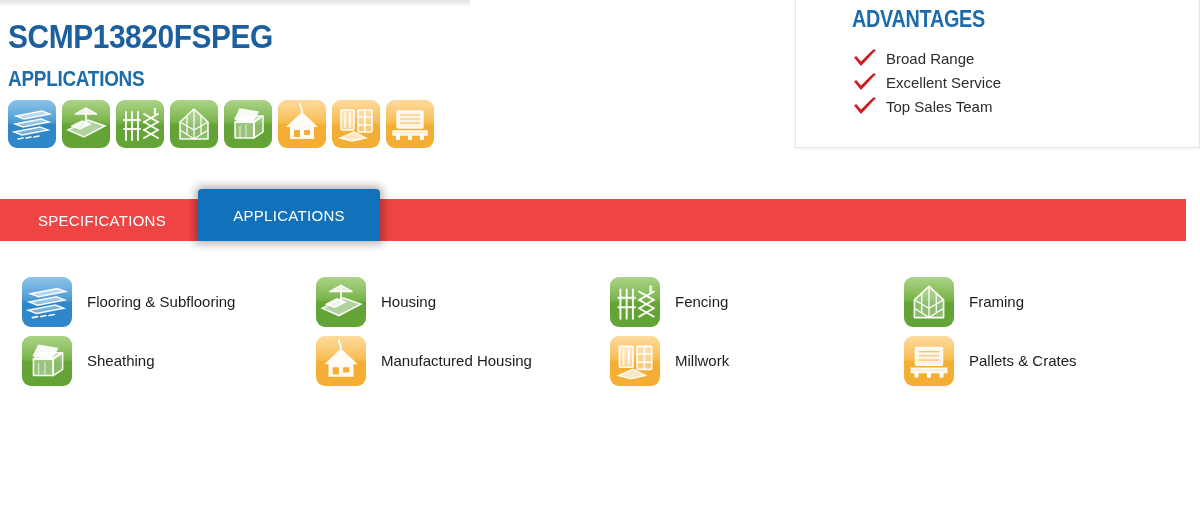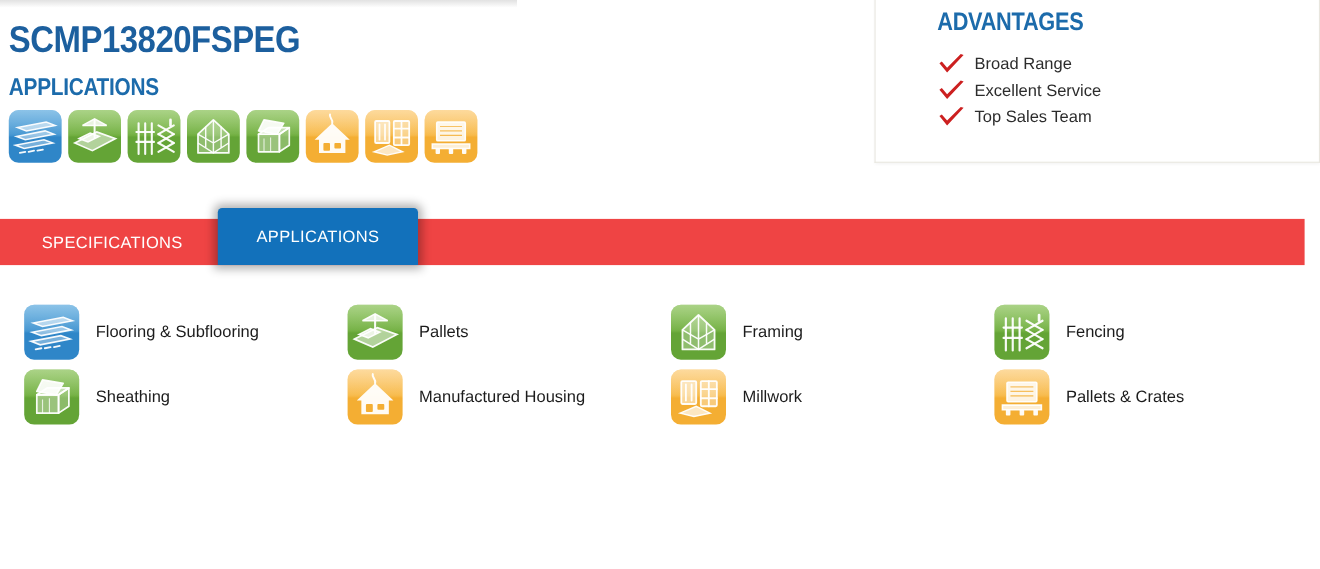--- a/index.html
+++ b/index.html
@@ -355,53 +355,53 @@
       <g stroke="rgba(255,255,255,0.95)" stroke-width="1.5" fill="rgba(255,255,255,0.5)">
         <path d="M6 30 L26 20 L43 26 L22 37 Z"></path>
         <path d="M10 26 L20 21 L28 24 L18 29 Z" fill="rgba(255,255,255,0.75)"></path>
       </g>
       <g stroke="rgba(255,255,255,0.95)" stroke-width="1.8" fill="none" stroke-linecap="round">
         <path d="M24 9 L24 25"></path>
         <path d="M13 14 L24 8 L35 14 Z" fill="rgba(255,255,255,0.8)" stroke-width="1.4"></path>
       </g>
     </svg>
       </div>
-      <span class="grid-label">Pallets</span>
-    </div>
-    <div class="grid-item">
-      <div class="app-icon ic-green">
-    <svg viewBox="0 0 48 48">
-      <g stroke="rgba(255,255,255,0.95)" stroke-width="1.6" fill="rgba(255,255,255,0.28)" stroke-linejoin="round">
-        <path d="M10 22 L24 9 L38 22 L38 39 L10 39 Z"></path>
-      </g>
-      <g stroke="rgba(255,255,255,0.95)" stroke-width="1.3" fill="none">
-        <path d="M10 22 L24 30 L38 22 M24 9 L24 30 M24 30 L24 39"></path>
-        <path d="M10 30 L24 39 L38 30 M17 15 L17 34 M31 15 L31 34"></path>
-      </g>
-    </svg>
-      </div>
-      <span class="grid-label">Framing</span>
+      <span class="grid-label">Housing</span>
     </div>
     <div class="grid-item">
       <div class="app-icon ic-green">
     <svg viewBox="0 0 48 48">
       <g stroke="rgba(255,255,255,0.95)" stroke-width="1.9" fill="none" stroke-linecap="round">
         <path d="M10 12 L10 40 M16 12 L16 40 M22 12 L22 40"></path>
         <path d="M8 20 L24 20 M8 29 L24 29"></path>
         <path d="M28 14 L42 22 M28 22 L42 30 M28 30 L42 38"></path>
         <path d="M42 14 L28 22 M42 22 L28 30 M42 30 L28 38"></path>
         <path d="M39 9 L39 14" stroke-width="2.4"></path>
       </g>
     </svg>
       </div>
       <span class="grid-label">Fencing</span>
     </div>
     <div class="grid-item">
       <div class="app-icon ic-green">
     <svg viewBox="0 0 48 48">
+      <g stroke="rgba(255,255,255,0.95)" stroke-width="1.6" fill="rgba(255,255,255,0.28)" stroke-linejoin="round">
+        <path d="M10 22 L24 9 L38 22 L38 39 L10 39 Z"></path>
+      </g>
+      <g stroke="rgba(255,255,255,0.95)" stroke-width="1.3" fill="none">
+        <path d="M10 22 L24 30 L38 22 M24 9 L24 30 M24 30 L24 39"></path>
+        <path d="M10 30 L24 39 L38 30 M17 15 L17 34 M31 15 L31 34"></path>
+      </g>
+    </svg>
+      </div>
+      <span class="grid-label">Framing</span>
+    </div>
+    <div class="grid-item">
+      <div class="app-icon ic-green">
+    <svg viewBox="0 0 48 48">
       <g stroke="rgba(255,255,255,0.95)" stroke-width="1.5" stroke-linejoin="round">
         <path d="M11 22 L11 38 L30 38 L30 22 Z" fill="rgba(255,255,255,0.35)"></path>
         <path d="M11 22 L20 16 L39 16 L30 22 Z" fill="rgba(255,255,255,0.55)"></path>
         <path d="M30 22 L39 16 L39 32 L30 38 Z" fill="rgba(255,255,255,0.25)"></path>
         <path d="M16 9 L34 12 L28 22 L11 19 Z" fill="rgba(255,255,255,0.92)"></path>
       </g>
       <g stroke="rgba(255,255,255,0.95)" stroke-width="1" fill="none" opacity="0.8">
         <path d="M16 26 L16 38 M22 25 L22 38"></path>
       </g>
     </svg>

